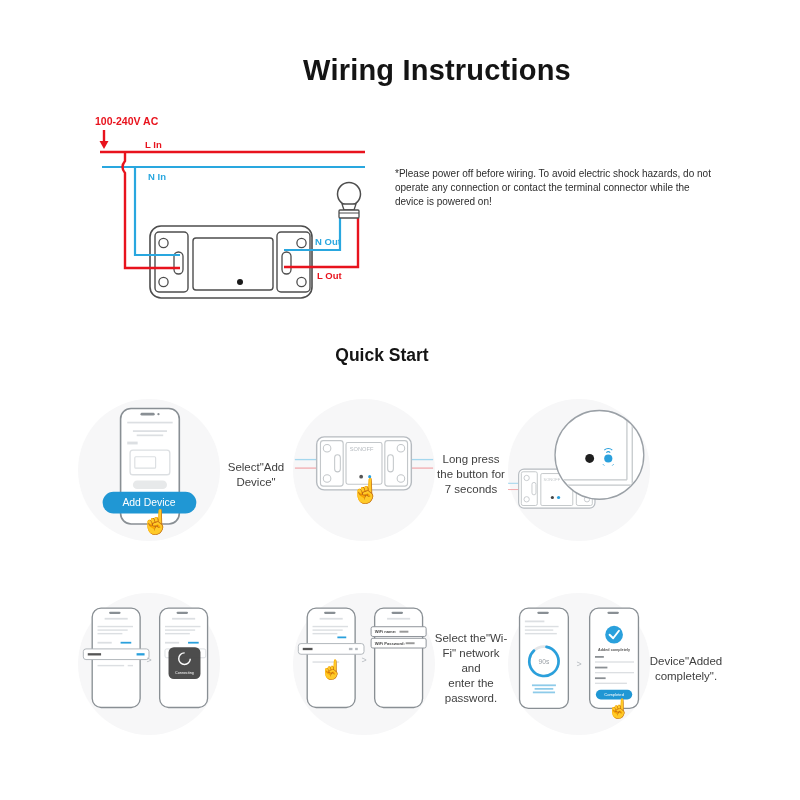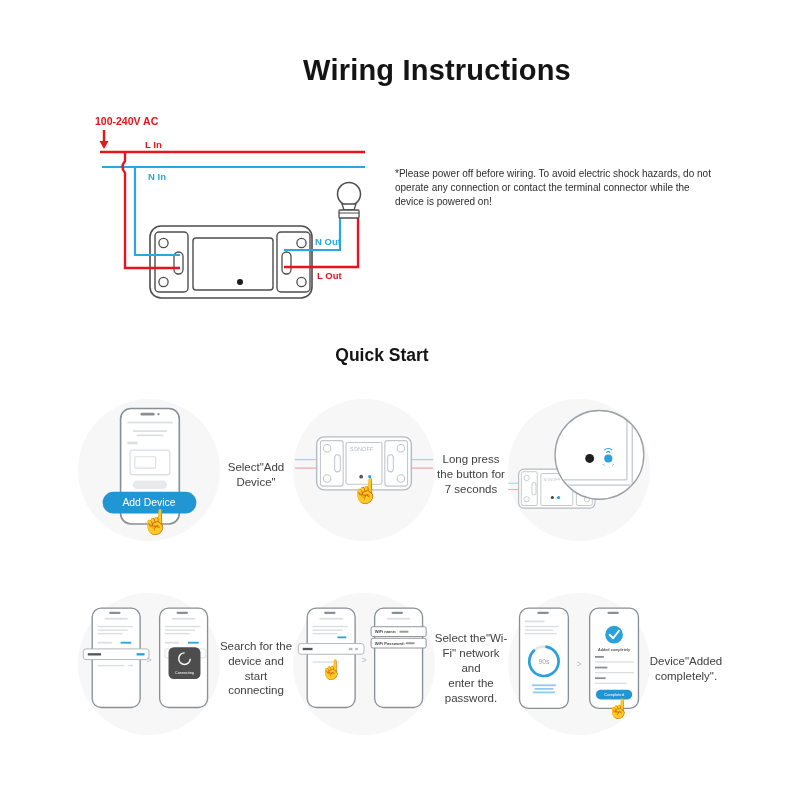--- a/index.html
+++ b/index.html
@@ -225,22 +225,20 @@
             </g>
             <rect x="124" y="50" width="12" height="2" fill="#2aa0dc"></rect>
             <g>
               <rect x="102" y="56" width="36" height="36" rx="6" fill="#404040" opacity="0.93"></rect>
               <circle cx="120" cy="69" r="6.5" fill="none" stroke="#ffffff" stroke-width="1.6" stroke-dasharray="30 11"></circle>
               <text x="120" y="86" font-size="4.2" fill="#ffffff" text-anchor="middle">Connecting</text>
             </g>
           </g>
         </svg>
       </div>
-      <div class="caption">Search for the device and
-start connecting</div>
     </div>
 
     <div class="step">
       <div class="circle">
         <svg width="160" height="150" viewBox="0 0 160 150">
           <g>
             <rect x="16" y="12" width="54" height="112" rx="10" fill="#fff" stroke="#898f94" stroke-width="1.5"></rect>
             <rect x="35" y="16" width="13" height="2.6" rx="1.3" fill="#898f94"></rect>
             <g fill="#dcdfe2">
               <rect x="30" y="23" width="26" height="2"></rect>

